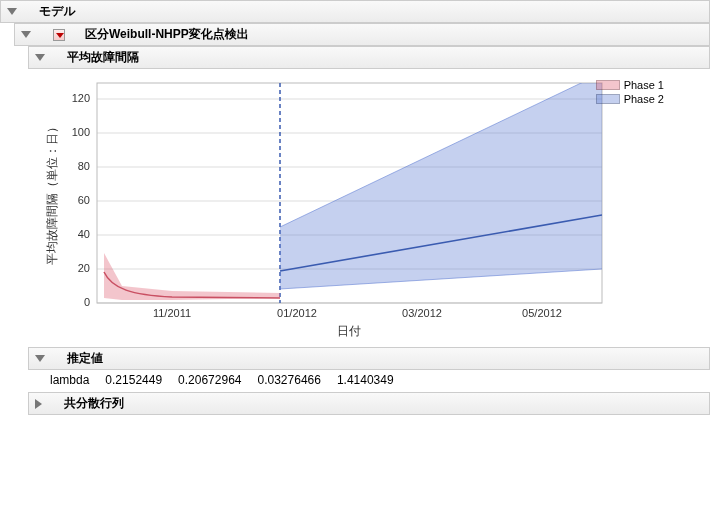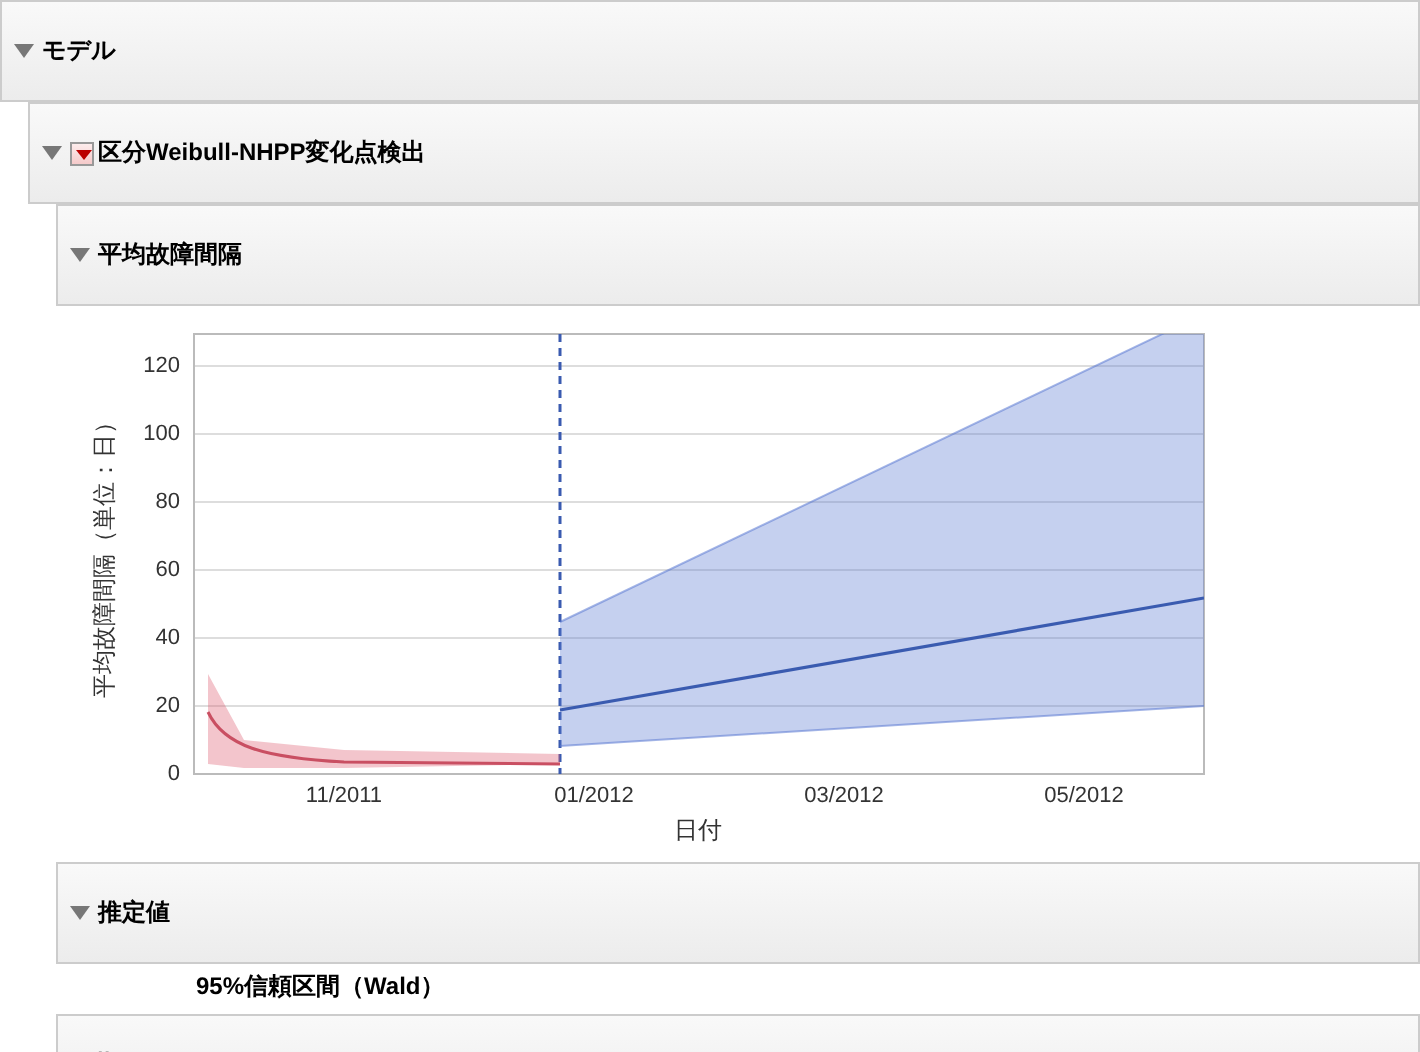--- a/index.html
+++ b/index.html
@@ -7,24 +7,24 @@
     margin: 0;
     font-family: "Meiryo", "MS PGothic", sans-serif;
     font-size: 12px;
     background: #fff;
     color: #000;
     width: 710px;
   }
   .panel-header {
     background: linear-gradient(#f9f9f9, #ececec);
     border: 1px solid #ccc;
-    padding: 16px 6px;
+    padding: 2px 6px;
     display: flex;
     align-items: center;
-    gap: 2px;
+    gap: 20px;
     font-weight: bold;
   }
   .panel-header.sub { margin-left: 14px; }
   .panel-header.sub2 { margin-left: 28px; }
   .disclosure {
     width: 0; height: 0;
     border-left: 5px solid transparent;
     border-right: 5px solid transparent;
     border-top: 7px solid #777;
     transform: rotate(0deg);
@@ -140,38 +140,49 @@
       </defs>
     <g clip-path="url(#plotclip)">
       <path d="M238,154 L560,0 L560,-40 L560,196 L238,216 Z" fill="rgba(90,120,210,.35)" stroke="none"></path>
       <path d="M238,154 L560,0" fill="none" stroke="rgba(90,120,210,.55)"></path>
       <path d="M238,216 L560,196" fill="none" stroke="rgba(90,120,210,.55)"></path>
 
       <path d="M238,198 L560,142" fill="none" stroke="#3a5bb0" stroke-width="1.6"></path>
     </g>
   </svg>
 
+  <div class="legend">
+    <div class="legend-row">
+      <span class="swatch p1"></span>
+      <span>Phase 1</span>
+    </div>
+    <div class="legend-row">
+      <span class="swatch p2"></span>
+      <span>Phase 2</span>
+    </div>
+  </div>
 </div>
 
 <div class="panel-header sub2">
   <span class="disclosure"></span>
   <span>推定値</span>
 </div>
 
 <div class="table-wrap">
   <table>
     <thead>
-      <tr>
-        <th></th>
-          <th></th>
-          <th></th>
-        <th colspan="2" class="ci-group">95%信頼区間（Wald）</th>
-      </tr>
     </thead>
     <tbody>
+      <tr>
+        <td>lambda</td>
+        <td class="num">0.2152449</td>
+        <td class="num">0.20672964</td>
+        <td class="num">0.03276466</td>
+        <td class="num">1.4140349</td>
+      </tr>
     </tbody>
   </table>
 </div>
 
 <div class="panel-header sub2" style="margin-top:4px;text-align:center;">
   <span class="disclosure right"></span>
   <span>共分散行列</span>
 </div>
 
 </body></html>

